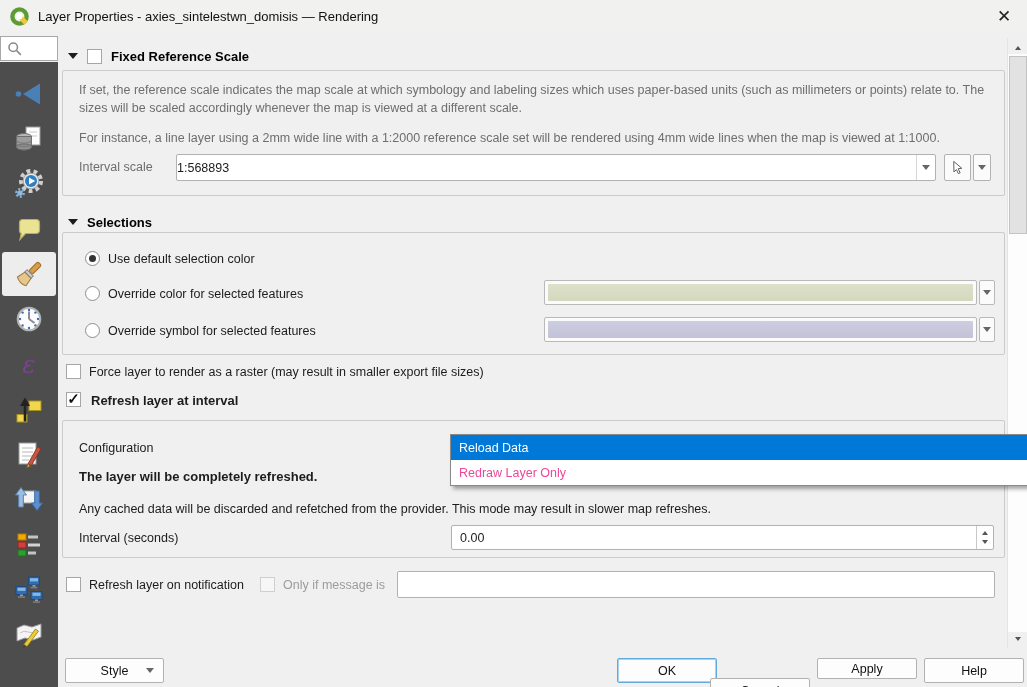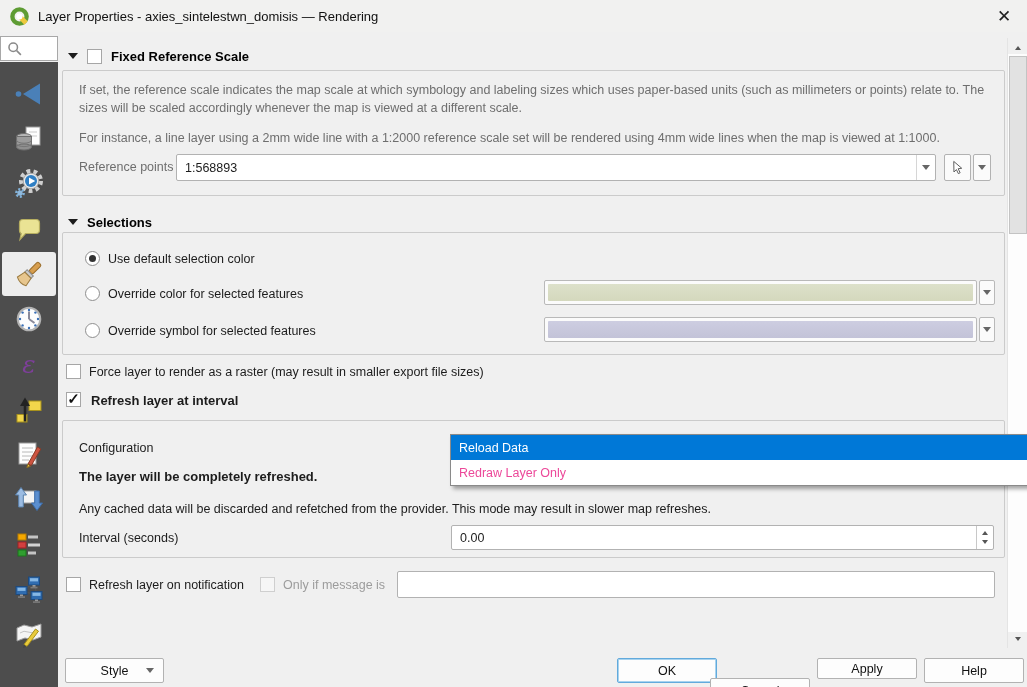--- a/index.html
+++ b/index.html
@@ -39,21 +39,21 @@
   .graylab { color:#6e6e6e; }
 
   
   .checkbox { width:15px; height:15px; background:#fff; border:1px solid #a6a6a6; display:flex; align-items:center; justify-content:center; }
   .checkbox.disabled { border-color:#cfcfcf; background:#f6f6f6; }
   .checkbox .mark { font-size:15px; font-weight:bold; color:#111; line-height:1; margin-top:-2px; }
   .radio { width:15px; height:15px; border-radius:50%; background:#fff; border:1px solid #8f8f8f; display:flex; align-items:center; justify-content:center; }
   .radio .dot { width:7px; height:7px; border-radius:50%; background:#333; }
 
   .combo { background:#fff; border:1px solid #b2b2b2; border-radius:2px; display:flex; align-items:center; }
-  .combo .val { flex:1; padding-left:8px; }
+  .combo .val { flex:1; }
   .combo .cbtn { width:19px; align-self:stretch; border-left:1px solid #d6d6d6; display:flex; align-items:center; justify-content:center; }
 
   .tool-btn { background:#fbfbfb; border:1px solid #b2b2b2; border-radius:2px; display:flex; align-items:center; justify-content:center; }
 
   .swatch-btn { background:#fbfbfb; border:1px solid #b9b9b9; border-radius:2px; padding:3px; }
   .swatch-btn .fill { width:100%; height:100%; border-radius:1px; }
   .mini-drop { width:16px; background:#fbfbfb; border:1px solid #b9b9b9; border-radius:2px; display:flex; align-items:center; justify-content:center; }
 
   .textinput { background:#fff; border:1px solid #b2b2b2; border-radius:2px; display:flex; align-items:center; padding-left:8px; }
 
@@ -250,21 +250,21 @@
 
 <div class="abs sec-header" style="left:68px; top:47px;">
   <div class="tri-down"></div>
   <div class="checkbox"></div>
   <span class="sec-title">Fixed Reference Scale</span>
 </div>
 
 <div class="abs frame" style="left:62px; top:70px; width:943px; height:126px;">
   <div class="abs desc" style="left:16px; top:10px; width:912px;">If set, the reference scale indicates the map scale at which symbology and labeling sizes which uses paper-based units (such as millimeters or points) relate to. The sizes will be scaled accordingly whenever the map is viewed at a different scale.</div>
   <div class="abs desc" style="left:16px; top:58px; width:912px;">For instance, a line layer using a 2mm wide line with a 1:2000 reference scale set will be rendered using 4mm wide lines when the map is viewed at 1:1000.</div>
-  <span class="abs graylab" style="left:16px; top:89px;">Reference points</span>
+  <span class="abs graylab" style="left:16px; top:89px;">Interval scale</span>
   <div class="abs combo" style="left:113px; top:83px; width:760px; height:27px;">
     <span class="val">1:568893</span>
     <span class="cbtn">
         <span class="arr-down"></span>
       </span>
   </div>
   <div class="abs tool-btn" style="left:881px; top:83px; width:27px; height:27px;">
     <svg width="15" height="15" viewBox="0 0 16 16">
       <path d="M4 1.5 L12.5 8.8 L8.7 9.3 L10.8 13.6 L8.9 14.5 L6.8 10.2 L4.2 12.8 Z" fill="#fff" stroke="#555" stroke-width="1"></path>
     </svg>

